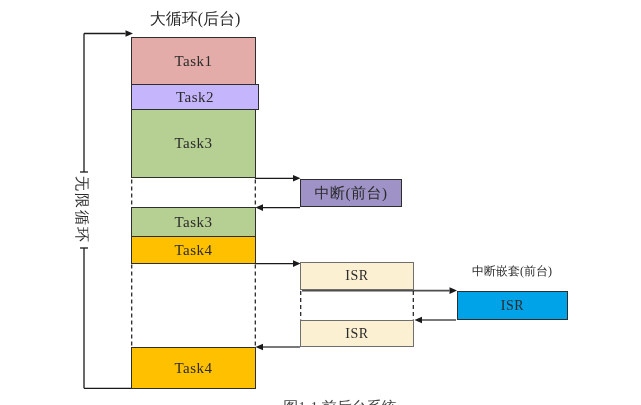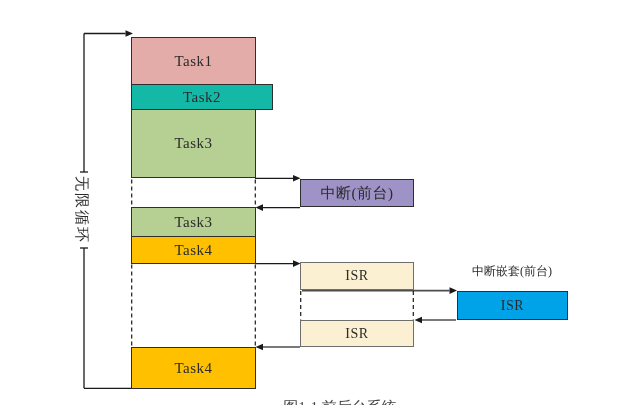--- a/index.html
+++ b/index.html
@@ -85,45 +85,46 @@
     <g stroke="#1a1a1a" stroke-width="1.2" stroke-dasharray="4 3" fill="none">
       <path d="M131.7,179.5 L131.7,206.5"></path>
       <path d="M255.3,179.5 L255.3,206.5"></path>
       <path d="M131.7,264.5 L131.7,346.5"></path>
       <path d="M255.3,264.5 L255.3,346.5"></path>
       <path d="M300.7,291 L300.7,319.5"></path>
       <path d="M413.3,291 L413.3,319.5"></path>
     </g>
   </svg>
 
+  <div class="title" style="left:120px;top:9px;width:150px;">大循环(后台)</div>
 
   <div class="rot-label">无限循环</div>
 
   <div class="title" style="left:432px;top:263px;width:160px;font-size:12px;">中断嵌套(前台)</div>
 
   <div class="block" style="left: 131px; top: 37px; width: 125px; height: 48px; background: rgb(227, 172, 168);">
     <span>Task1</span>
   </div>
-  <div class="block" style="left: 131px; top: 84px; width: 142px; height: 26px; background: #14b8a6;">
+  <div class="block" style="left: 131px; top: 84px; width: 128px; height: 26px; background: #c4b5fd;">
     <span>Task2</span>
   </div>
   <div class="block" style="left: 131px; top: 109px; width: 125px; height: 69px; background: rgb(182, 207, 147);">
     <span>Task3</span>
   </div>
   <div class="block" style="left: 131px; top: 207px; width: 125px; height: 30px; background: rgb(182, 207, 147);">
     <span>Task3</span>
   </div>
   <div class="block" style="left: 131px; top: 236px; width: 125px; height: 28px; background: rgb(255, 192, 0);">
     <span>Task4</span>
   </div>
   <div class="block" style="left: 131px; top: 347px; width: 125px; height: 42px; background: rgb(255, 192, 0);">
     <span>Task4</span>
   </div>
 
-  <div class="block" style="left: 300px; top: 179px; width: 114px; height: 28px; background: rgb(158, 146, 198);">
+  <div class="block" style="left: 300px; top: 179px; width: 102px; height: 28px; background: rgb(158, 146, 198);">
     <span>中断(前台)</span>
   </div>
 
   <div class="block isr" style="left: 300px; top: 262px; width: 114px; height: 28px; font-size: 14px; background: rgb(251, 241, 210);">
     <span>ISR</span>
   </div>
 
   <div class="block" style="left: 457px; top: 291px; width: 111px; height: 29px; font-size: 14px; background: rgb(0, 162, 232);">
     <span>ISR</span>
   </div>

